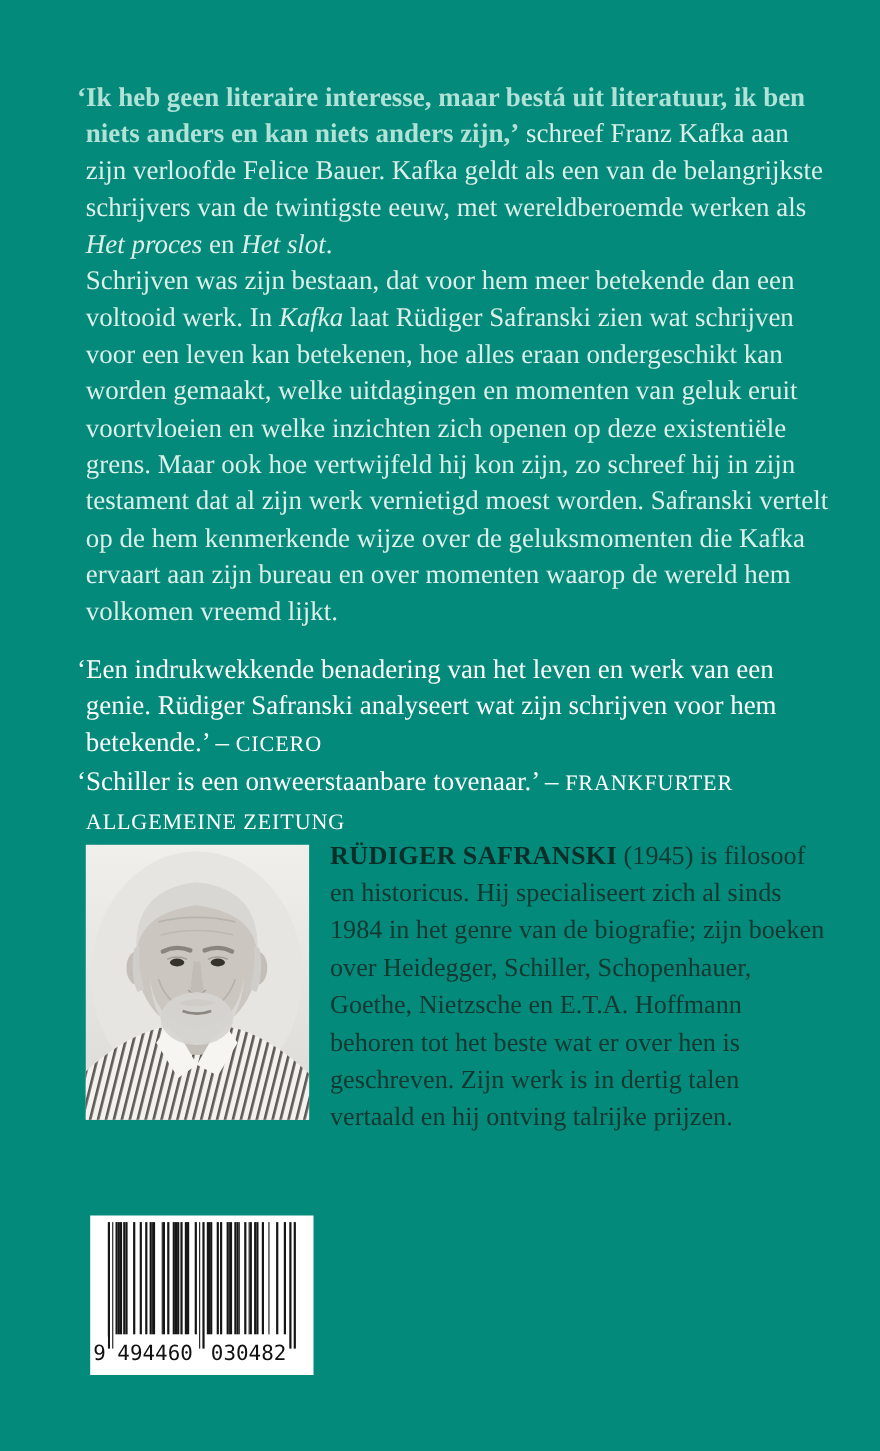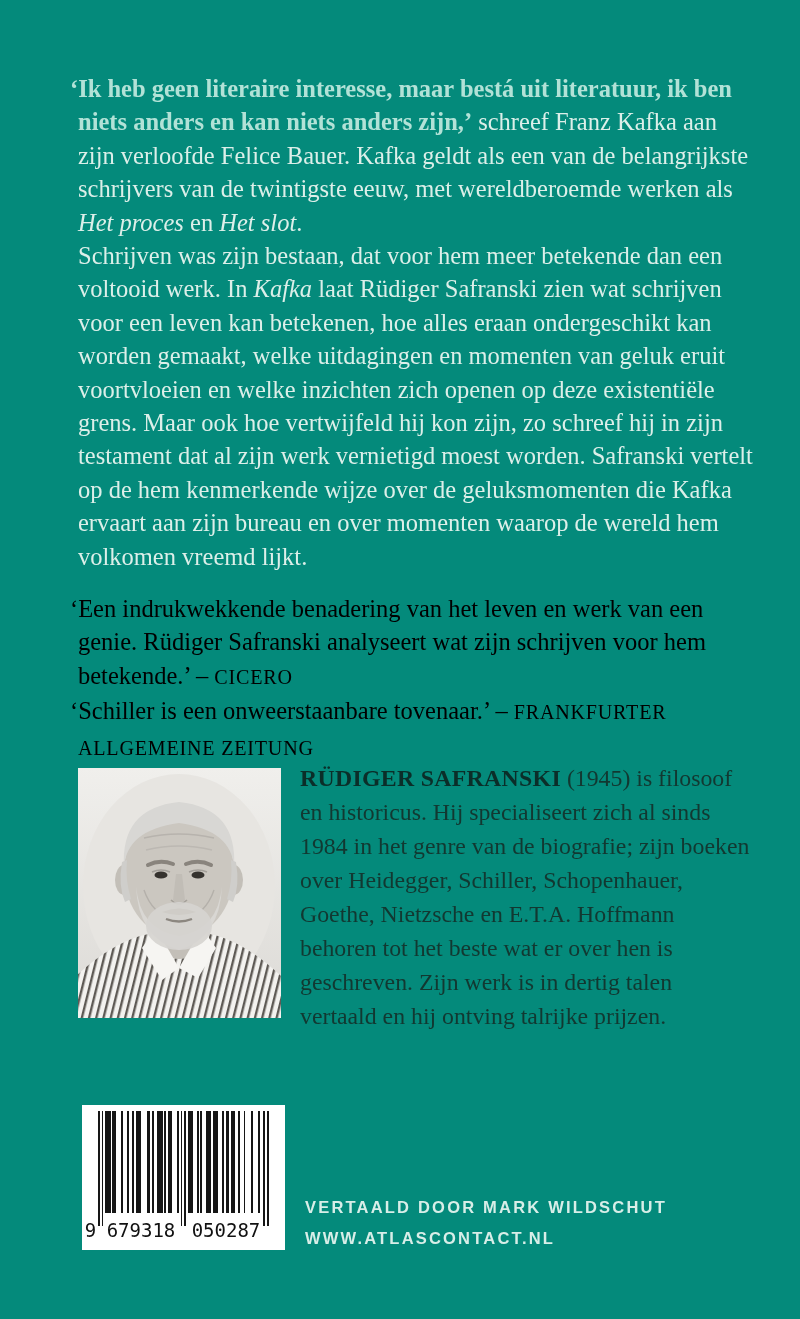--- a/index.html
+++ b/index.html
@@ -19,21 +19,21 @@
   .hang{text-indent:-8px;}
   .seg-lead{font-weight:bold;color:#b2e2d7;}
   .seg-normal{}
   .seg-italic{font-style:italic;}
   .seg-smallcaps{font-size:0.82em;letter-spacing:0.8px;}
   .seg-bold{font-weight:bold;color:#0b2e29;letter-spacing:0.3px;}
 
   
   .reviews{
     position:absolute;left:78px;top:592px;width:688px;
-    font-size:24.5px;line-height:33.4px;color:#000000;
+    font-size:24.5px;line-height:33.4px;color:#ffffff;
   }
   .reviews p{margin:0;}
 
   
   .author{position:absolute;left:78px;top:768px;width:676px;display:flex;}
   .photo{width:203px;height:250px;flex:none;background:#e9e7e3;}
   .photo svg{display:block;}
   .bio{
     margin:-7px 0 0 19px;width:452px;
     font-size:23.8px;line-height:34px;color:#123831;
@@ -219,22 +219,18 @@
         <div class="bc-m"></div>
         <div class="bc-m"></div>
         <div class="bc-m on"></div>
         <div class="bc-m"></div>
         <div class="bc-m"></div>
         <div class="bc-m on guard"></div>
         <div class="bc-m guard"></div>
         <div class="bc-m on guard"></div>
       </div>
     <span class="bc-digit bc-lead">9</span>
-    <span class="bc-digit bc-g1">679318</span>
-    <span class="bc-digit bc-g2">050287</span>
+    <span class="bc-digit bc-g1">494460</span>
+    <span class="bc-digit bc-g2">030482</span>
   </div>
 
-  <div class="footer">
-    <div>VERTAALD DOOR MARK WILDSCHUT</div>
-    <div>WWW.ATLASCONTACT.NL</div>
-  </div>
 
 </div>
 
 </body></html>

